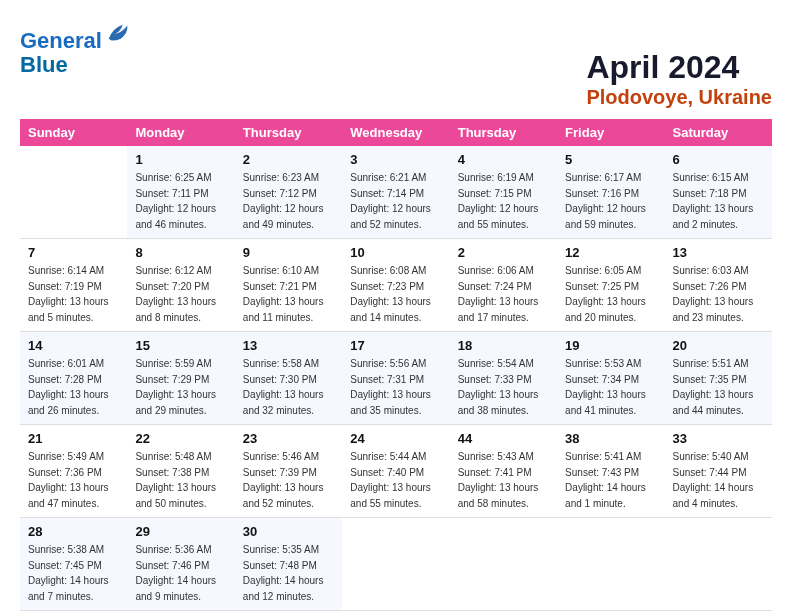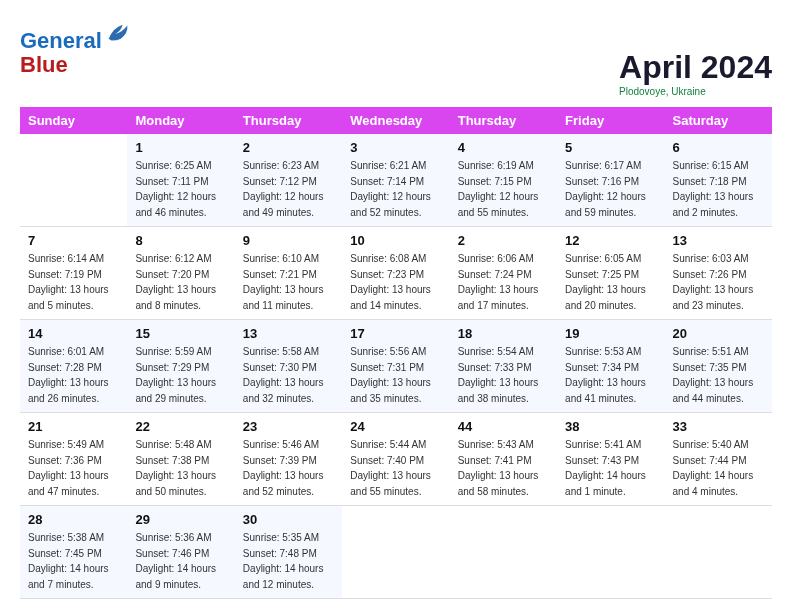--- a/index.html
+++ b/index.html
@@ -37,30 +37,30 @@
     .title-block {
       text-align: left;
       margin-top: 29px;
     }
     .title-block h1 {
       font-size: 32px;
       color: #1a1a2e;
       font-weight: bold;
     }
     .title-block h2 {
-      font-size: 10px;
-      color: #15803d;
-      font-weight: normal;
+      font-size: 20px;
+      color: #c2410c;
+      font-weight: bold;
     }
     table {
       width: 100%;
       border-collapse: collapse;
     }
     thead tr th {
-      background-color: #d946ef;
+      background-color: #ec4899;
       color: white;
       text-align: left;
       padding: 6px 8px;
       font-size: 13px;
       font-weight: bold;
     }
     tbody tr td {
       vertical-align: top;
       padding: 6px 8px;
       font-size: 11px;
@@ -92,21 +92,21 @@
 </head>
 <body>
 
 <div class="header">
   <div class="logo">
     <div>
       <div class="logo-text">
         <span>General</span><svg class="logo-bird" viewBox="0 0 30 30" fill="none" xmlns="http://www.w3.org/2000/svg">
           <path d="M5 20 Q10 8 20 5 Q18 12 12 15 Q20 13 25 6 Q26 14 18 20 Q14 22 8 22Z" fill="#2b6cb0"></path>
         </svg><br>
-        <span style="color:#b91c1c;">Blue</span>
+        <span style="color:#0369a1;">Blue</span>
       </div>
     </div>
   </div>
   <div class="title-block">
     <h1>April 2024</h1>
     <h2>Plodovoye, Ukraine</h2>
   </div>
 </div>
 
 <table>

